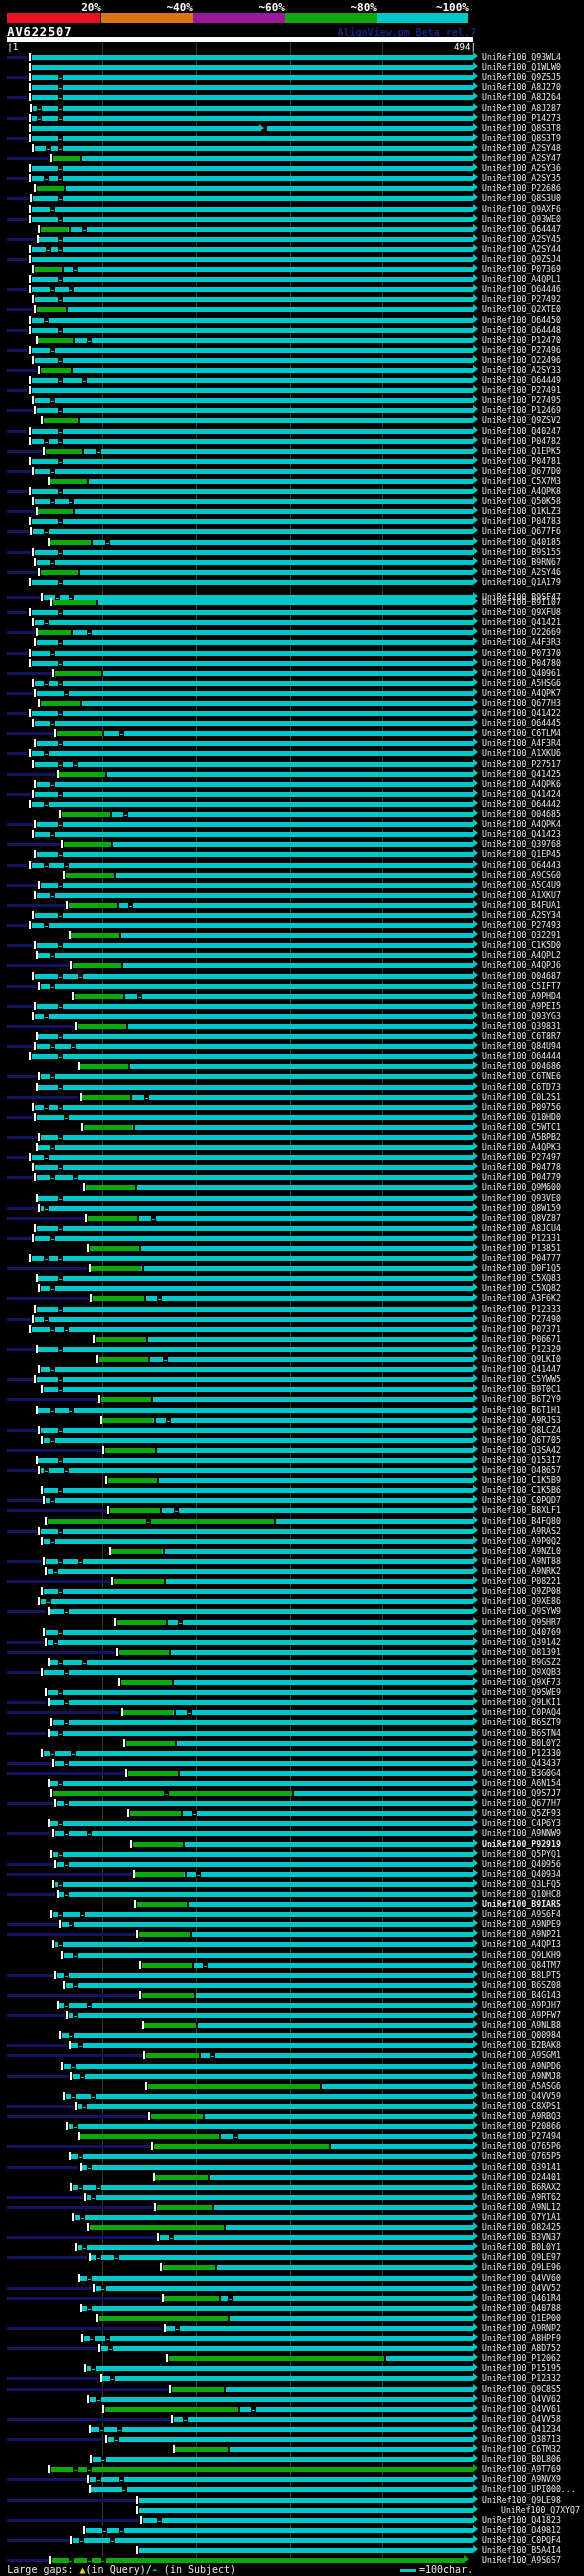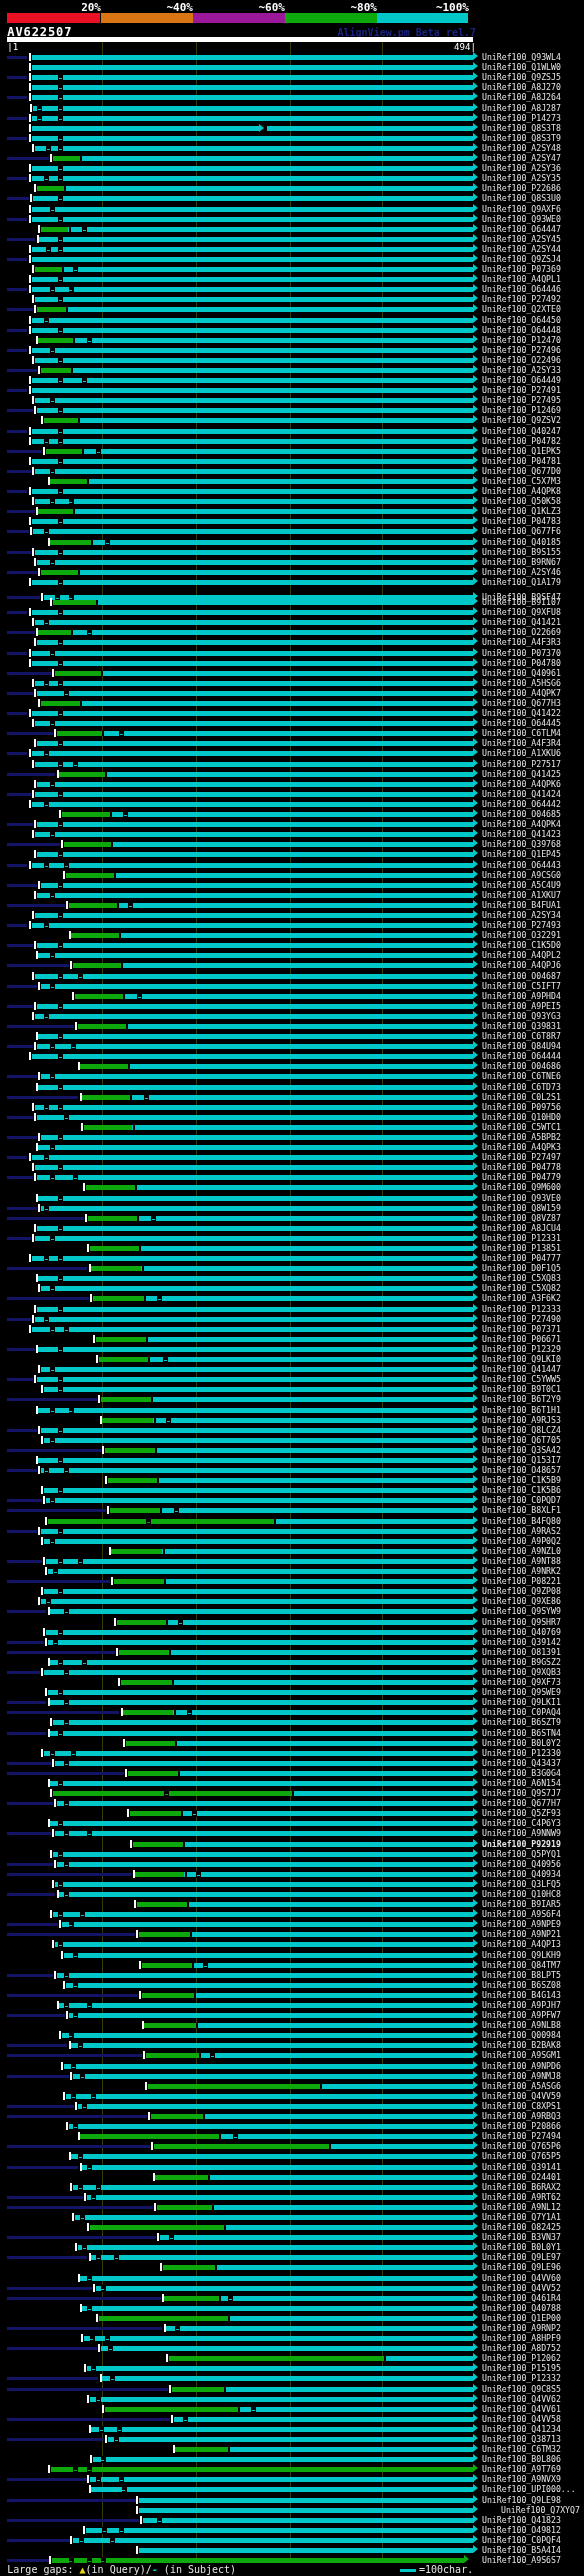--- a/index.html
+++ b/index.html
@@ -1679,21 +1679,21 @@
         <div style="position: absolute; left: 65px; top: 5.5px; width: 2.7px; height: 1.8px; background: rgb(0, 200, 200);"></div>
         <div class="tri" style="position: absolute; left: 473px; top: 0px; border-left: 5.5px solid rgb(0, 200, 200);"></div>
         <div class="subject-label" style="position: absolute;">UniRef100_Q10HC8</div>
       </div>
       <div class="row" style="position: absolute; left: 0px; top: 1899px; width: 585px; height: 10px;">
         <div style="position: absolute; left: 134px; top: 0.9px; width: 1.8px; height: 8.2px; background: rgb(255, 255, 255);"></div>
         <div style="position: absolute; left: 137px; top: 2.7px; width: 336px; height: 5.5px; background: rgb(0, 200, 200);"></div>
         <div style="position: absolute; left: 137px; top: 2.7px; width: 50px; height: 5.5px; background: rgb(12, 168, 12);"></div>
         <div style="position: absolute; left: 187px; top: 2.7px; width: 1.8px; height: 5.5px; background: rgb(0, 0, 0);"></div>
         <div class="tri" style="position: absolute; left: 473px; top: 0px; border-left: 5.5px solid rgb(0, 200, 200);"></div>
-        <div class="subject-label" style="position: absolute;">UniRef100_B9IAR5</div>
+        <div class="subject-label" style="position: absolute; font-weight: bold;">UniRef100_B9IAR5</div>
       </div>
       <div class="row" style="position: absolute; left: 0px; top: 1909px; width: 585px; height: 10px;">
         <div style="position: absolute; left: 50px; top: 0.9px; width: 1.8px; height: 8.2px; background: rgb(255, 255, 255);"></div>
         <div style="position: absolute; left: 53px; top: 2.7px; width: 420px; height: 5.5px; background: rgb(0, 200, 200);"></div>
         <div style="position: absolute; left: 58px; top: 1.8px; width: 4.6px; height: 7.3px; background: rgb(0, 0, 0);"></div>
         <div style="position: absolute; left: 59px; top: 5.5px; width: 2.7px; height: 1.8px; background: rgb(0, 200, 200);"></div>
         <div style="position: absolute; left: 80px; top: 1.8px; width: 4.6px; height: 7.3px; background: rgb(0, 0, 0);"></div>
         <div style="position: absolute; left: 81px; top: 5.5px; width: 2.7px; height: 1.8px; background: rgb(0, 200, 200);"></div>
         <div class="tri" style="position: absolute; left: 473px; top: 0px; border-left: 5.5px solid rgb(0, 200, 200);"></div>
         <div class="subject-label" style="position: absolute;">UniRef100_A9S6F4</div>

